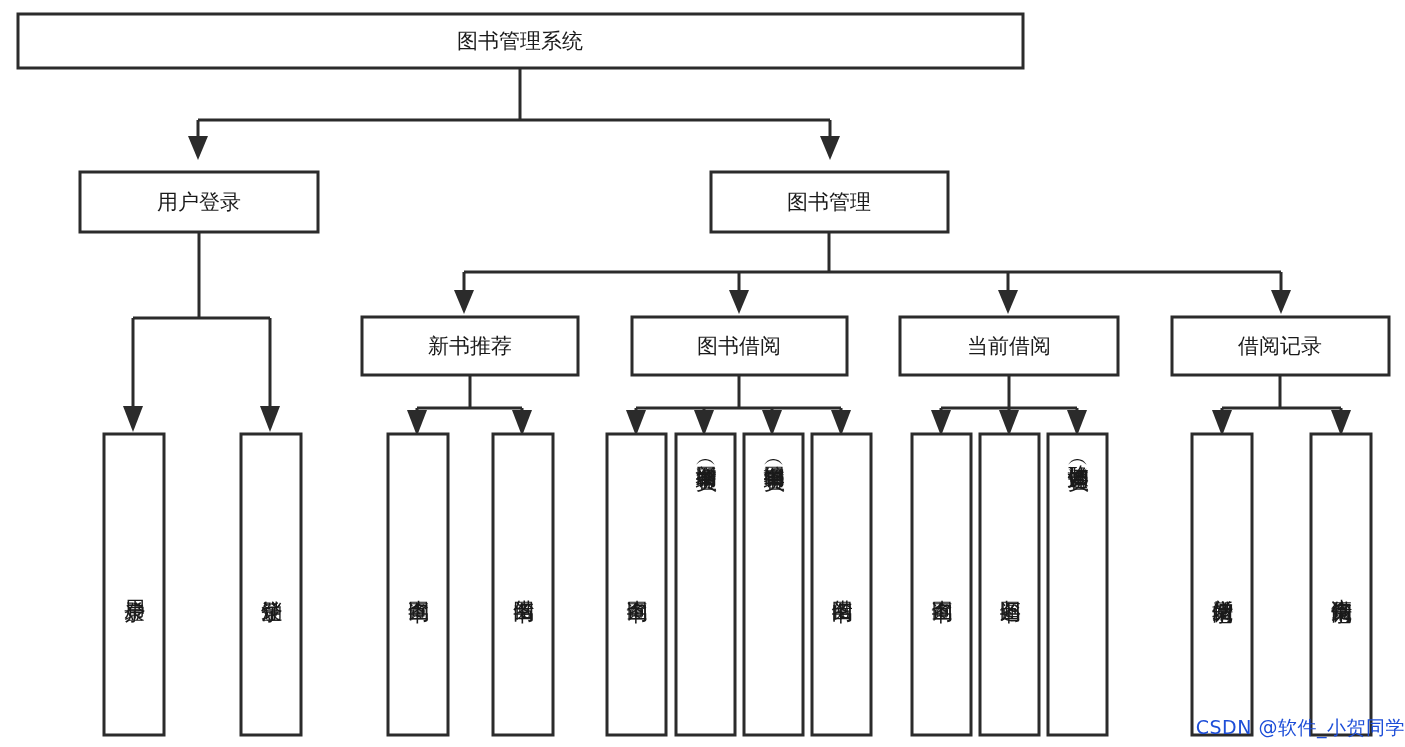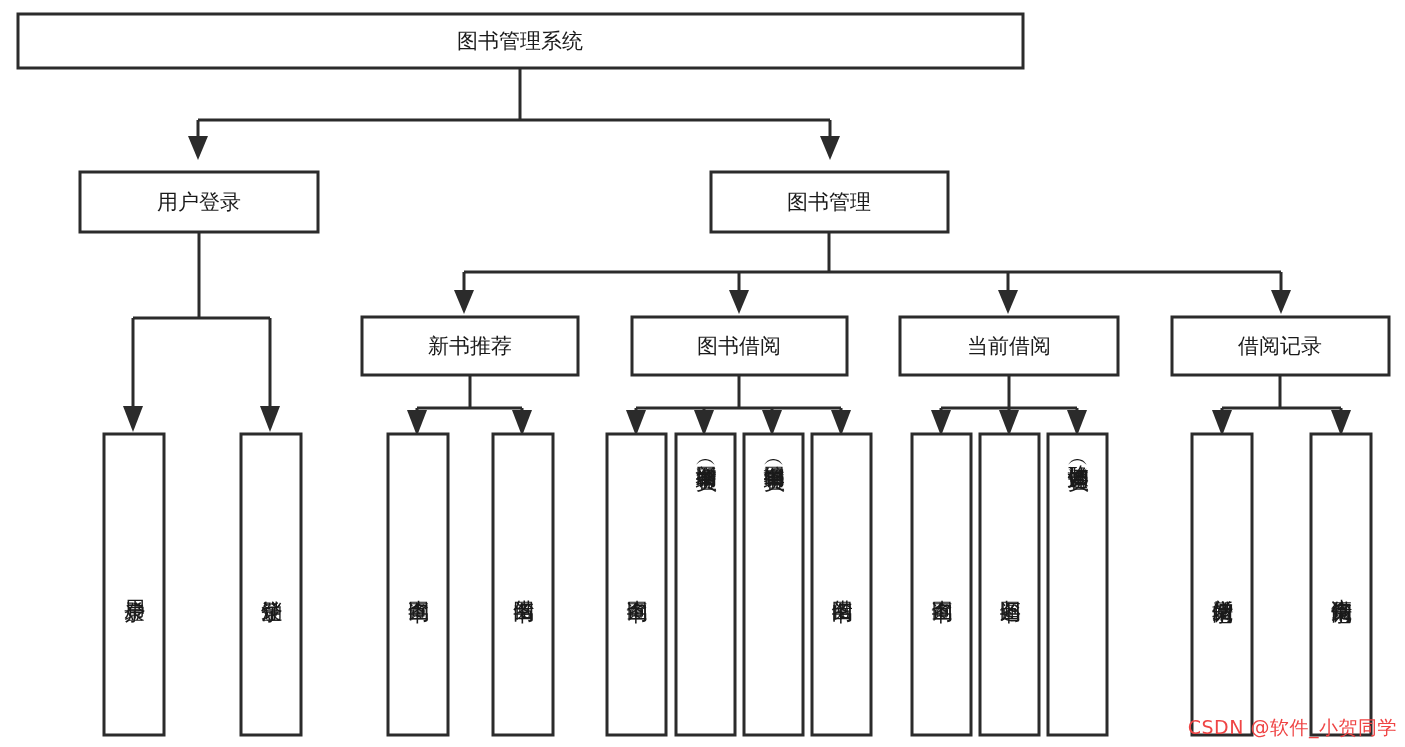--- a/index.html
+++ b/index.html
@@ -67,25 +67,25 @@
     justify-content: center;
     padding-top: 14px;
     pointer-events: auto;
   }
   .leaf-box.centered {
     align-items: center;
     padding-top: 0;
   }
   .watermark {
     position: absolute;
-    right: 8px;
+    right: 0;
     bottom: 6px;
     font-family: "DejaVu Sans", "Liberation Sans", sans-serif;
     font-size: 19px;
-    color: #ef4444;
+    color: #1d4ed8;
     letter-spacing: 0.5px;
     white-space: nowrap;
     user-select: none;
   }
 </style>
 </head>
 <body>
 
 <div id="diagram-root">
 

